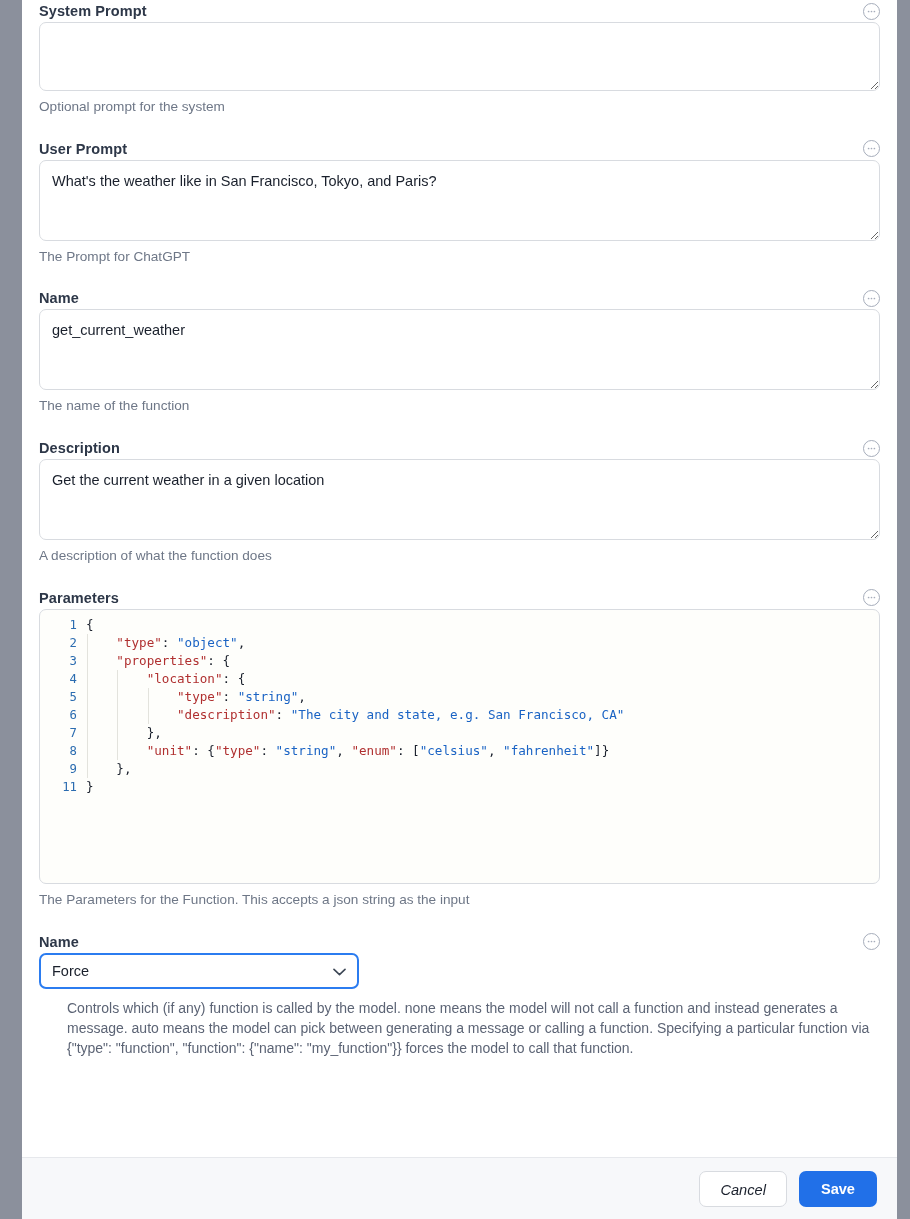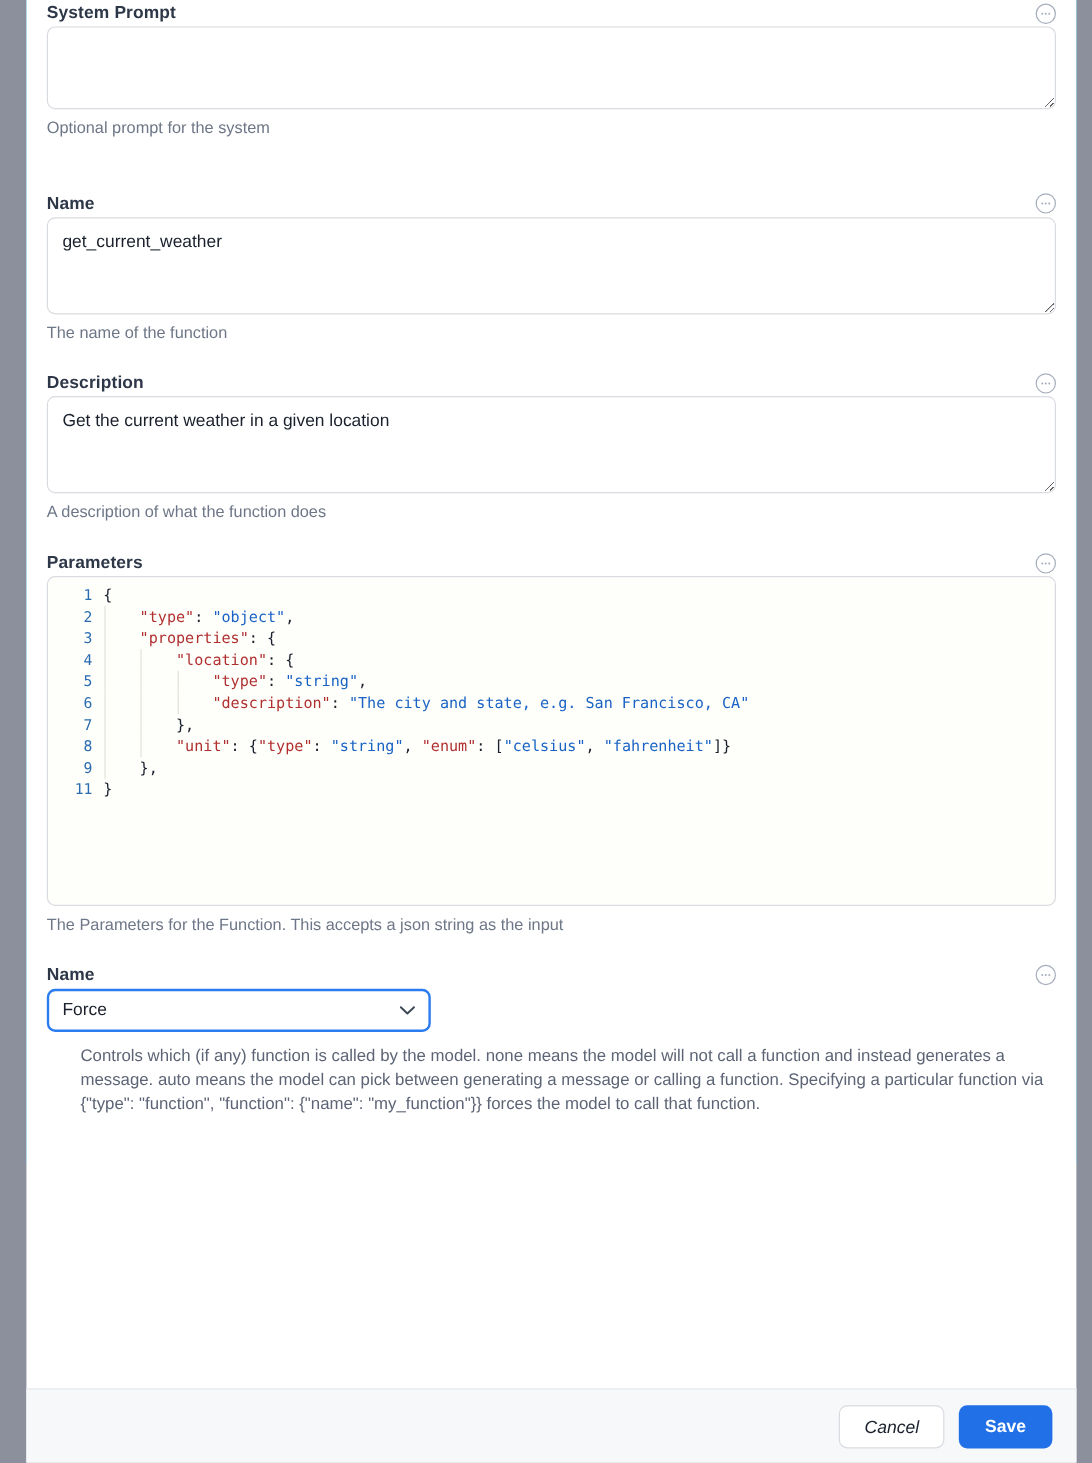--- a/index.html
+++ b/index.html
@@ -9,21 +9,21 @@
     height: 1219px;
     overflow: hidden;
     background: #8b909c;
     font-family: "Liberation Sans", sans-serif;
   }
 
   #root {
     position: relative;
     width: 910px;
     height: 970px;
-    background: #0ea5e9;
+    background: #0f172a;
   }
 
   
   .edge-left {
     position: absolute; left: 0; top: 0;
     width: 22px; height: 1219px;
     background: #8b909c;
   }
   .edge-right {
     position: absolute; right: 0; top: 0;
@@ -240,20 +240,34 @@
               <circle cx="7.4" cy="4.5" r="0.85" fill="#a6adbb"></circle>
             </svg>
           </div>
         </div>
         <textarea class="ta ta-sm" placeholder="" style=""></textarea>
         <div class="helper">Optional prompt for the system</div>
       </div>
 
       <div class="spacer-20"></div>
 
+      <div class="field">
+        <div class="field-head">
+          <div class="field-label">User Prompt</div>
+          <div class="more-icon">
+            <svg width="9" height="9" viewBox="0 0 9 9" aria-hidden="true">
+              <circle cx="1.6" cy="4.5" r="0.85" fill="#a6adbb"></circle>
+              <circle cx="4.5" cy="4.5" r="0.85" fill="#a6adbb"></circle>
+              <circle cx="7.4" cy="4.5" r="0.85" fill="#a6adbb"></circle>
+            </svg>
+          </div>
+        </div>
+        <textarea class="ta ta-md" placeholder="" style="">What's the weather like in San Francisco, Tokyo, and Paris?</textarea>
+        <div class="helper">The Prompt for ChatGPT</div>
+      </div>
 
       <div class="spacer-20"></div>
 
       <div class="field">
         <div class="field-head">
           <div class="field-label">Name</div>
           <div class="more-icon">
             <svg width="9" height="9" viewBox="0 0 9 9" aria-hidden="true">
               <circle cx="1.6" cy="4.5" r="0.85" fill="#a6adbb"></circle>
               <circle cx="4.5" cy="4.5" r="0.85" fill="#a6adbb"></circle>

